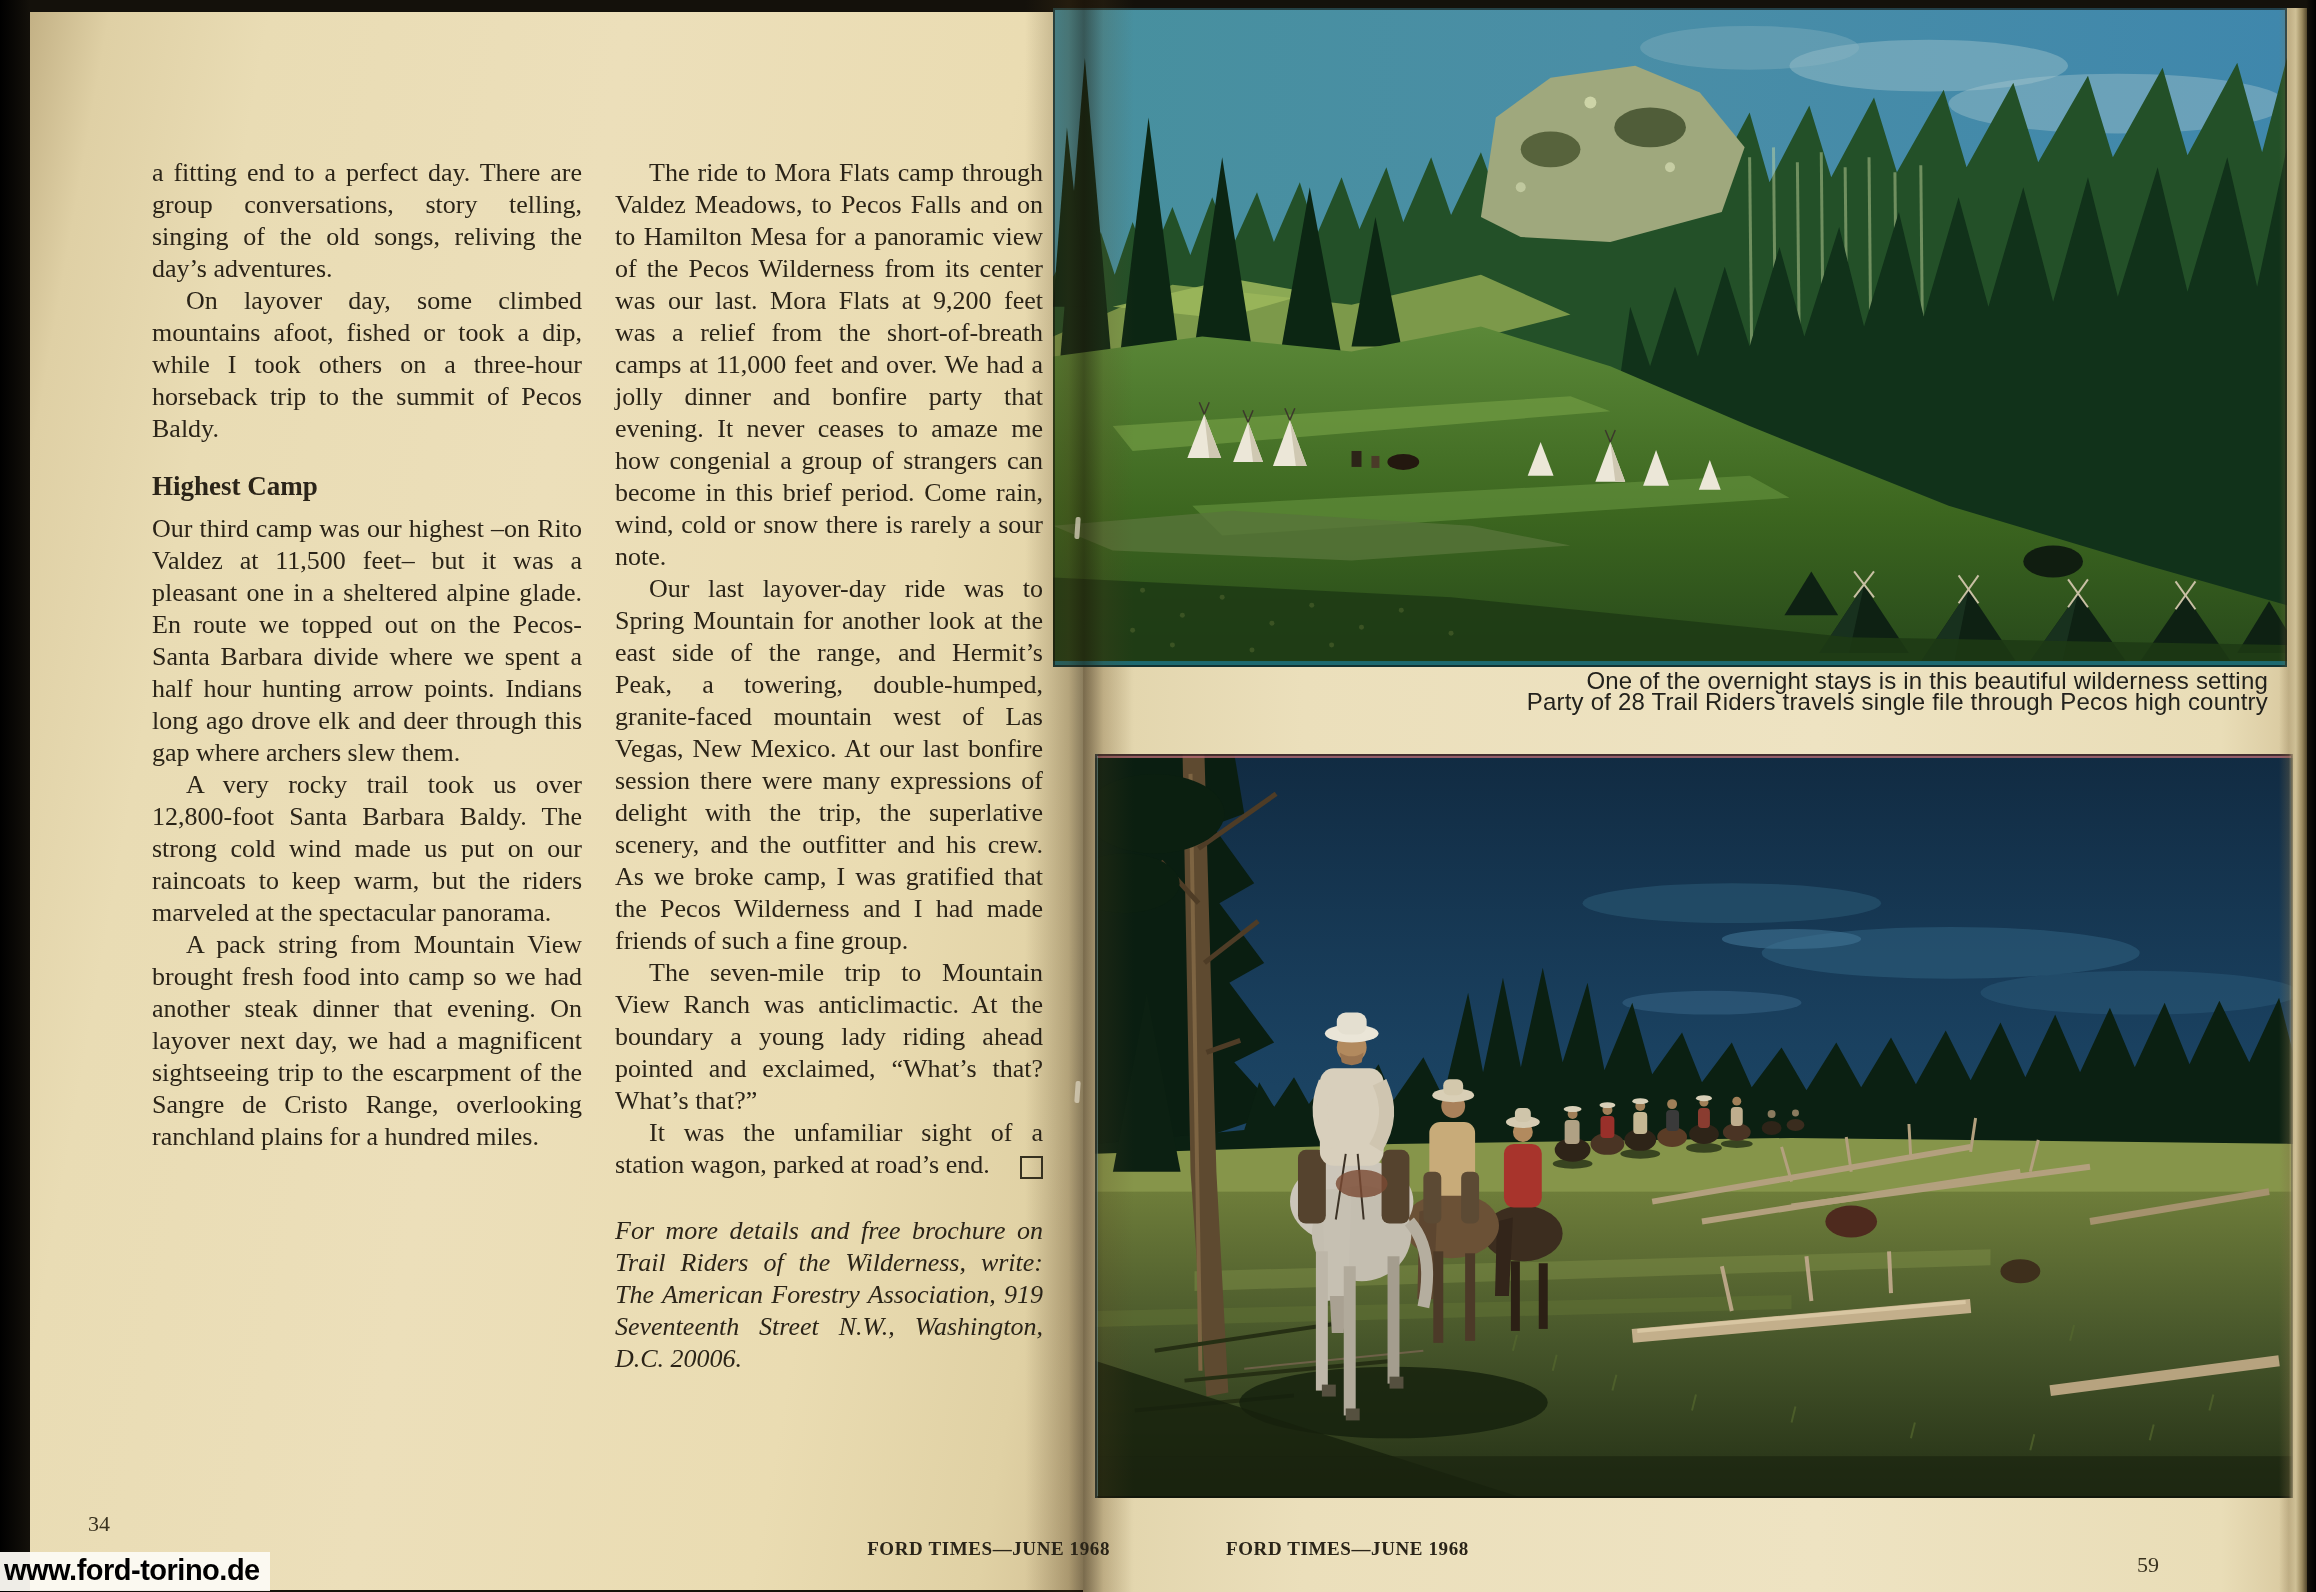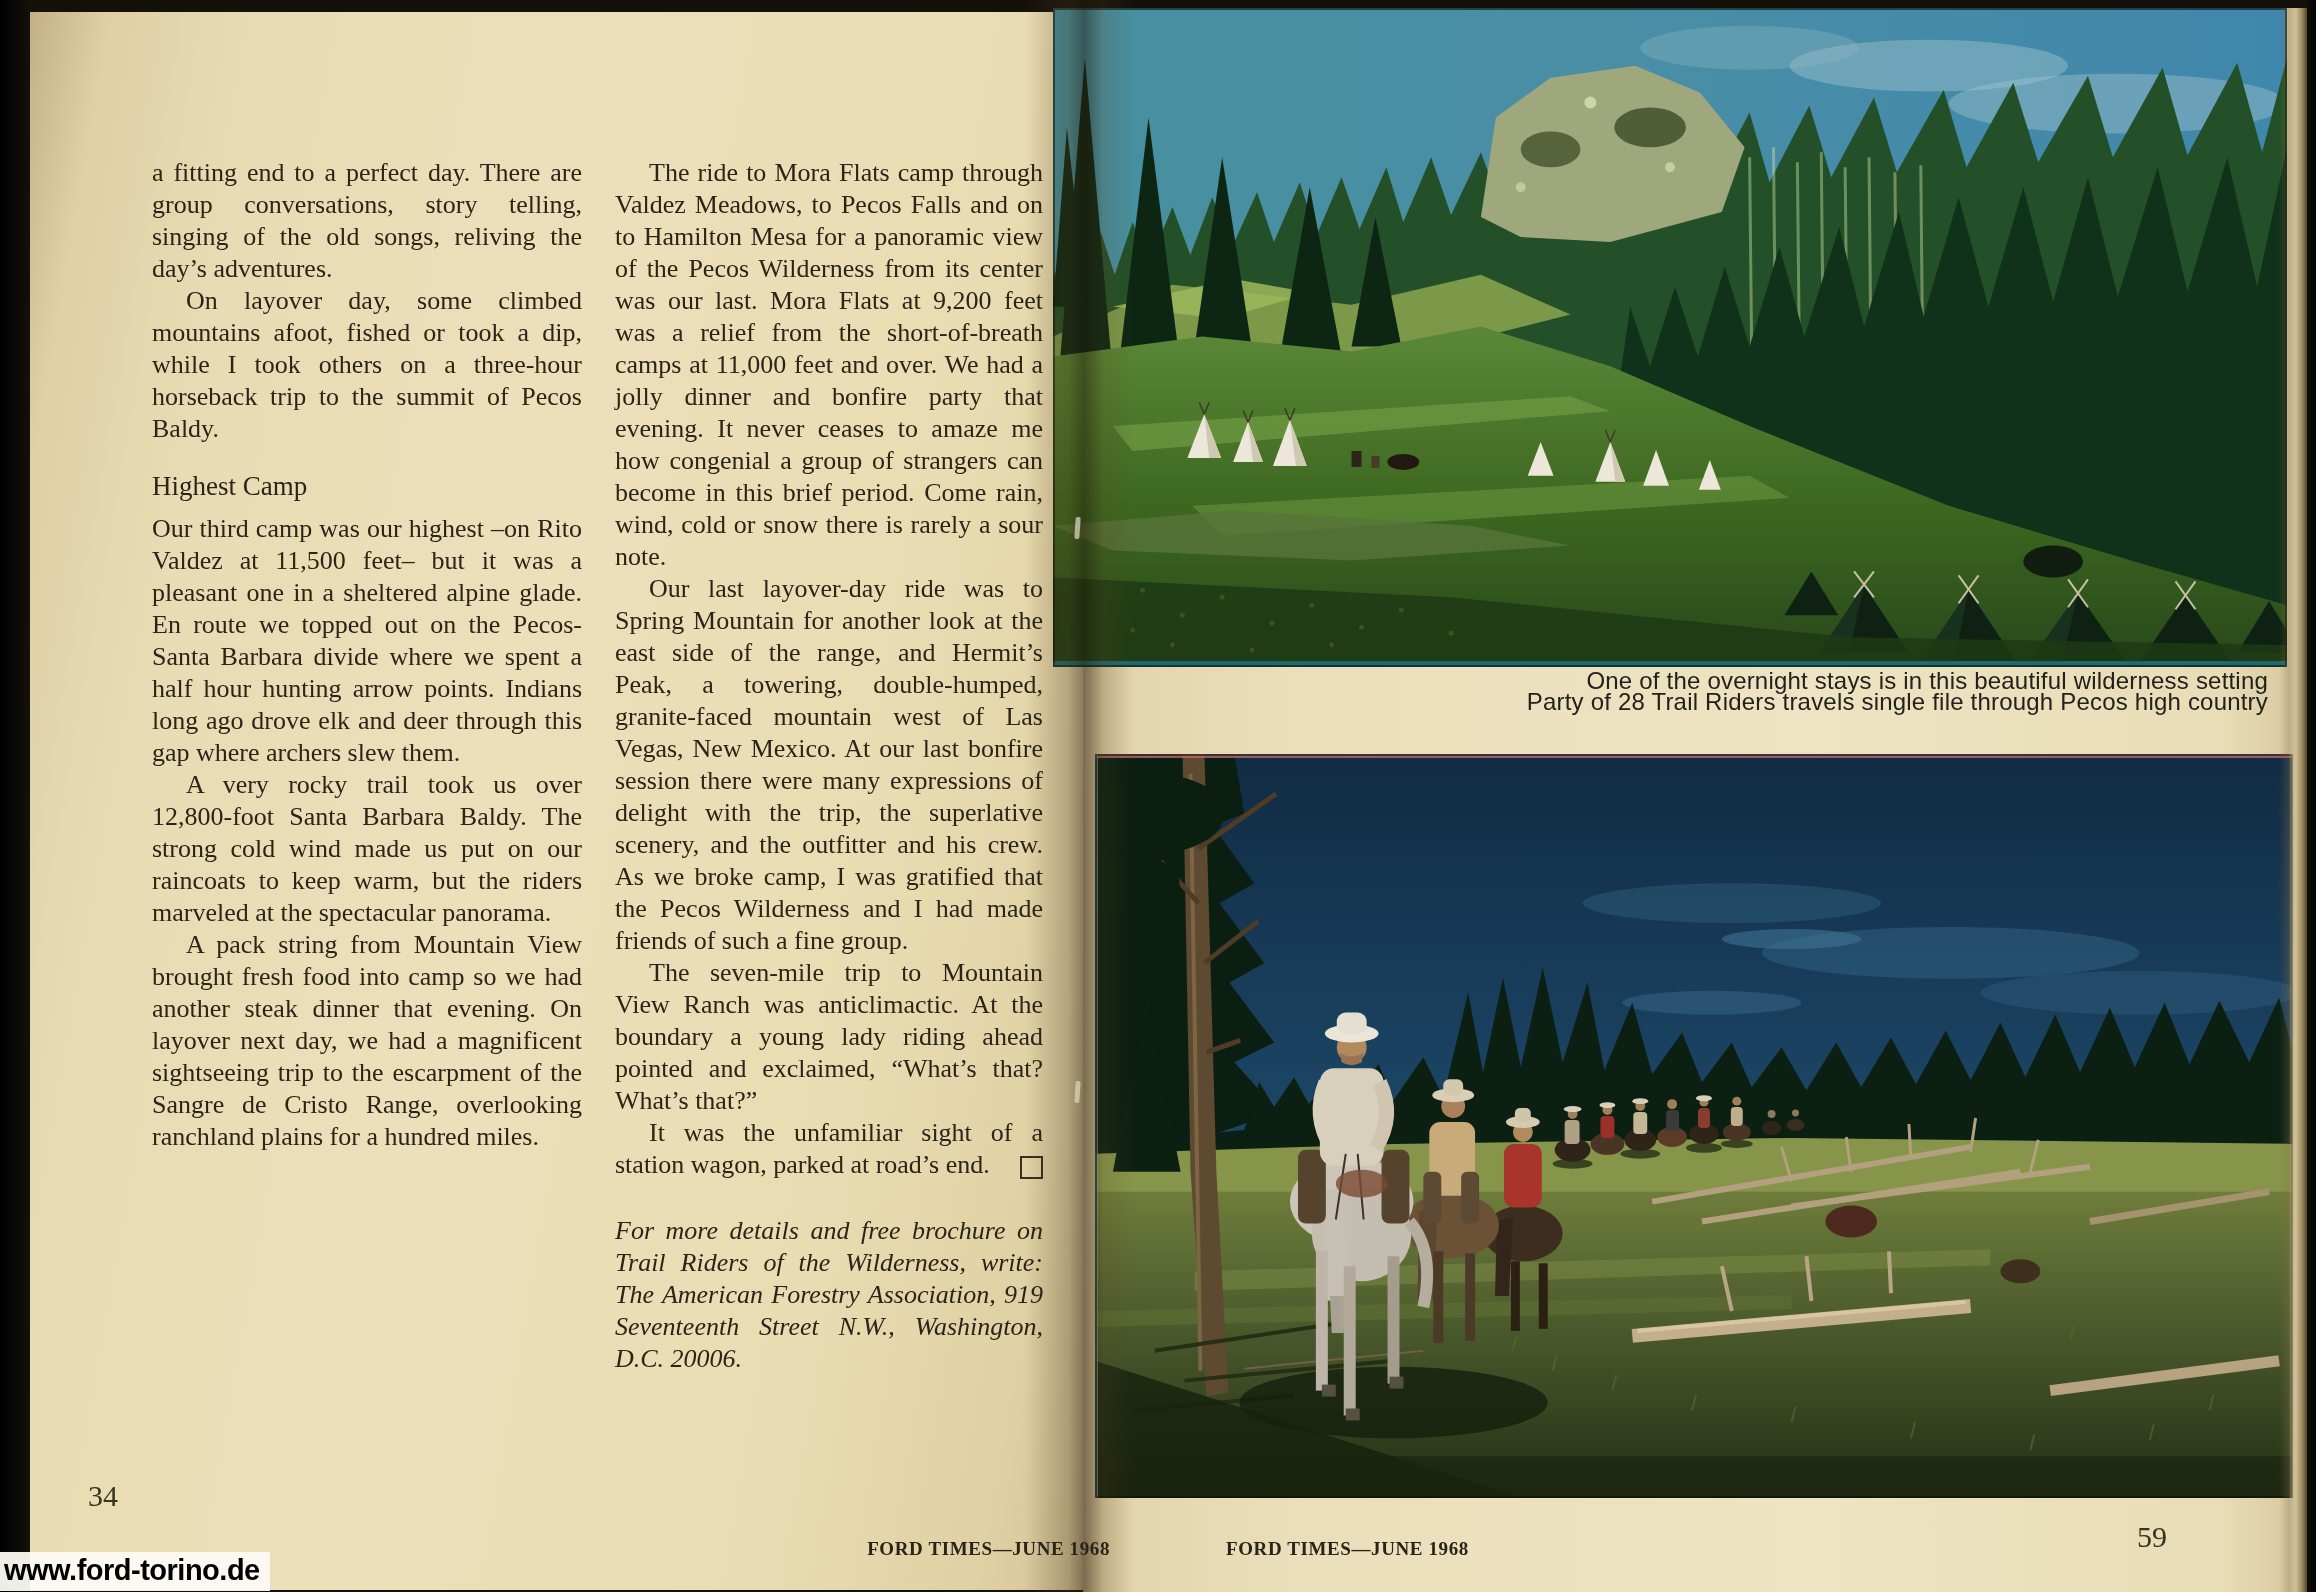--- a/index.html
+++ b/index.html
@@ -11,40 +11,40 @@
     background:linear-gradient(90deg,#c9b78c 0%,#e3d6ae 4%,#ebdfbb 18%,#eee3c2 60%,#e9ddb7 93%,#d8c89e 99%,#b5a277 100%);}
   .gutter{position:absolute;left:1025px;top:0;width:109px;height:1592px;z-index:3;pointer-events:none;
     background:linear-gradient(90deg,rgba(80,60,26,0) 0%,rgba(74,54,22,.30) 40%,rgba(38,26,10,.48) 54%,rgba(90,68,32,.18) 72%,rgba(90,68,32,0) 100%);}
   .edge-right{position:absolute;left:2279px;top:8px;width:28px;height:1584px;z-index:3;
     background:linear-gradient(90deg,rgba(120,100,60,0) 0%,rgba(130,110,70,.30) 35%,#cfc096 60%,#9b8a5f 82%,#55482c 100%);}
   .staple{position:absolute;left:1075px;width:5px;height:22px;background:#d9d2bd;opacity:.75;z-index:4;transform:rotate(4deg);border-radius:2px;}
 
   .col{position:absolute;z-index:4;color:#2b2418;font-size:26px;line-height:32px;text-align:justify;}
   .col p{margin:0;text-indent:34px;}
   .col p.noindent{text-indent:0;}
-  .col h3{margin:26px 0 12px 0;font-size:27px;line-height:30px;font-weight:normal;text-indent:0;}
+  .col h3{margin:26px 0 12px 0;font-size:27px;line-height:30px;font-weight:bold;text-indent:0;}
   .col1{left:152px;top:157px;width:430px;}
   .col2{left:615px;top:157px;width:428px;}
   .note{font-style:italic;margin-top:34px !important;}
   .endbox{float:right;width:19px;height:19px;border:2px solid #35301f;margin-top:7px;background:transparent;}
 
   .caption{position:absolute;left:1114px;width:1154px;z-index:4;text-align:right;
     font-family:"Liberation Sans",sans-serif;font-size:24px;color:#22211c;letter-spacing:0.2px;}
   .cap1{top:667px;}
   .cap2{top:688px;}
 
   .photo{position:absolute;z-index:2;overflow:hidden;}
   .photo svg{display:block;width:100%;height:100%;}
   .photo-top{left:1053px;top:8px;width:1234px;height:659px;}
   .photo-bottom{left:1095px;top:754px;width:1198px;height:744px;}
 
   .footer{position:absolute;z-index:4;font-size:19px;font-weight:bold;letter-spacing:0.6px;color:#2a2418;font-family:Liberation Serif, serif;}
   .footer-left{left:856px;top:1538px;width:254px;text-align:right;}
   .footer-right{left:1226px;top:1538px;}
-  .pagenum{position:absolute;z-index:4;font-size:30px;color:#39321f;}
+  .pagenum{position:absolute;z-index:4;font-size:22px;color:#39321f;margin-top:32px;}
   .pn34{left:88px;top:1479px;}
   .pn35{left:2137px;top:1520px;}
 
   .watermark{position:absolute;left:0;top:1552px;z-index:6;background:rgba(252,250,243,.95);
     padding:2px 10px 4px 4px;font-family:"Liberation Sans",sans-serif;font-weight:bold;font-size:29px;color:#000000;letter-spacing:-0.5px;}
 </style>
 </head>
 <body>
 
 <div class="scan">

